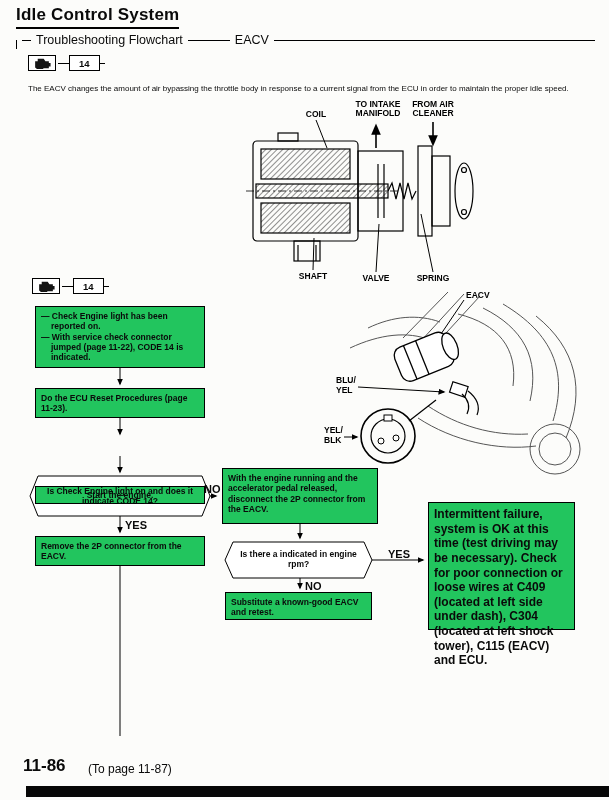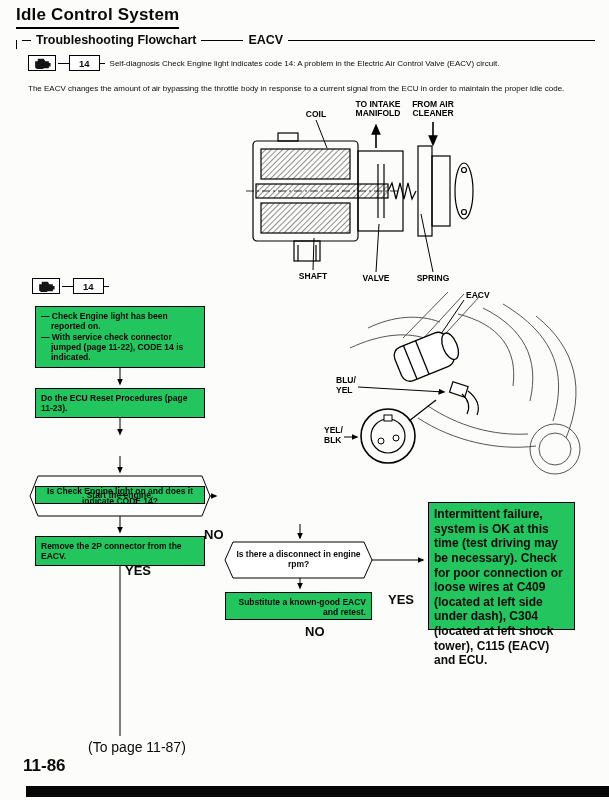--- a/index.html
+++ b/index.html
@@ -7,21 +7,21 @@
   body { font-family:"Liberation Sans", sans-serif; color:#0a0a0a; }
   .page { position:relative; width:609px; height:800px; background:#fcfcfa; overflow:hidden; margin:0 auto; }
 
   .title { position:absolute; left:16px; top:5px; font-size:17px; font-weight:bold;
            border-bottom:2px solid #000; padding-bottom:2px; letter-spacing:.2px; }
 
   .section-rule { position:absolute; left:16px; right:14px; top:33px; display:flex; align-items:center; gap:5px; }
   .section-rule .tick { width:0; height:9px; border-left:1.5px solid #000; transform:translateY(4px); }
   .section-rule .rule { border-top:1.5px solid #000; height:0; }
   .seg-a { width:9px; } .seg-b { width:42px; } .seg-c { flex:1; }
-  .sec-label { font-size:12.5px; font-weight:bold; white-space:nowrap; }
+  .sec-label { font-size:12.5px; font-weight:normal; white-space:nowrap; }
 
   .diag-row { position:absolute; display:flex; align-items:center;text-align:right; }
   .diag-row.one { left:28px; top:55px; width:560px; }
   .diag-row.two { left:32px; top:278px; }
   .mil-box { width:28px; height:16px; border:1px solid #000; display:flex; align-items:center; justify-content:center; background:#fff; flex:0 0 auto; }
   .mil-svg { width:22px; height:12px; }
   .link-dash { width:9px; height:0; border-top:1px solid #000; margin:0 2px; flex:0 0 auto; }
   .code-box { position:relative; border:1px solid #000; height:16px; padding:0 9px; display:flex; align-items:center;
               font-weight:bold; font-size:9.5px; background:#fff; flex:0 0 auto; }
   .code-box::before,.code-box::after { content:""; position:absolute; top:50%; width:5px; height:1px; background:#000; }
@@ -33,23 +33,23 @@
   .valve-svg { position:absolute; left:228px; top:96px; width:255px; height:190px; }
   .engine-svg { position:absolute; left:308px; top:286px; width:290px; height:200px; }
   .vlab,.elab { font-family:"Liberation Sans",sans-serif; font-size:8.5px; font-weight:bold; fill:#000; }
 
   .flow-svg { position:absolute; left:0; top:0; width:609px; height:800px; z-index:1; }
   .fbox { position:absolute; border:1px solid #000; background:#22c55e; font-size:8.5px; font-weight:bold;
           line-height:1.22; padding:4px 5px; z-index:2; }
   .fbox .li { padding-left:10px; text-indent:-10px; }
   .fbox.center { display:flex; align-items:center; justify-content:center; text-align:center; }
   .dtext { position:absolute; font-size:8.5px; font-weight:bold; text-align:center; line-height:1.22; z-index:2; }
-  .clabel { position:absolute; font-size:13px; font-weight:bold; z-index:2;margin-top:44px; }
-
-  .cont-note { position:absolute; left:88px; top:739px; font-size:14px; }
+  .clabel { position:absolute; font-size:11px; font-weight:bold; z-index:2; }
+
+  .cont-note { position:absolute; left:88px; top:762px; font-size:12px; }
   .page-num { position:absolute; left:23px; top:756px; font-size:17px; font-weight:bold; }
   .bottom-bar { position:absolute; left:26px; top:786px; width:583px; height:11px; background:#060606; }
 </style>
 </head>
 <body>
 
 <div class="page">
 
   <h1 class="title">Idle Control System</h1>
 
@@ -65,24 +65,23 @@
   <div class="diag-row one">
     <span class="mil-box">
       <svg class="mil-svg" viewBox="0 0 24 14">
         <path d="M4 5 h3 V2 h7 l2 3 h4 v2 h2 v4 h-2 v2 h-6 l-2 2 h-5 l-2.5 -2.5 H4 z" fill="#151515"></path>
       </svg>
     </span>
     <span class="link-dash"></span>
     <span class="code-box">
       <b>14</b>
     </span>
-    <span class="diag-text">Self-diagnosis Check Engine light indicates code 14: A problem in the Electric Air Control Valve (EACV) circuit.</span>
-  </div>
-
-  <p class="desc">The EACV changes the amount of air bypassing the throttle body in response to a current signal from the ECU in order to maintain the proper idle code.</p>
+  </div>
+
+  <p class="desc">The EACV changes the amount of air bypassing the throttle body in response to a current signal from the ECU in order to maintain the proper idle speed.</p>
 
   <svg class="valve-svg" viewBox="0 0 255 190">
     <defs>
       <pattern id="hatch" width="4" height="4" patternUnits="userSpaceOnUse" patternTransform="rotate(45)">
         <line x1="0" y1="0" x2="0" y2="4" stroke="#222" stroke-width="1"></line>
       </pattern>
       <marker id="varr" markerWidth="8" markerHeight="8" refX="5.5" refY="3" orient="auto">
           <path d="M0,0 L7,3 L0,6 z" fill="#000"></path>
         </marker>
     </defs>
@@ -213,28 +212,29 @@
   </div>
 
   <div class="fbox" style="left:35px; top:388px; width:170px; height:30px;">Do the ECU Reset Procedures (page 11-23).</div>
 
   <div class="fbox center" style="left:35px; top:438px; width:170px; height:18px; padding:2px;margin-top:48px;">Start the engine.</div>
 
   <div class="dtext" style="left:42px; top:486px; width:156px;">Is Check Engine light on and does it indicate CODE 14?</div>
   <div class="clabel" style="left:204px; top:483px;">NO</div>
   <div class="clabel" style="left:125px; top:519px;">YES</div>
 
+  <div class="fbox" style="left:222px; top:468px; width:156px; height:56px;">With the engine running and the accelerator pedal released, disconnect the 2P connector from the EACV.</div>
 
   <div class="fbox" style="left:35px; top:536px; width:170px; height:30px;">Remove the 2P connector from the EACV.</div>
 
-  <div class="dtext" style="left:235px; top:549px; width:127px;">Is there a disconnect in engine rpm?</div>
+  <div class="dtext" style="left:235px; top:549px; width:127px;">Is there a indicated in engine rpm?</div>
   <div class="clabel" style="left:388px; top:548px;">YES</div>
   <div class="clabel" style="left:305px; top:580px;">NO</div>
 
   <div class="fbox" style="left:428px; top:502px; width:147px; height:128px; font-size:12px;">Intermittent failure, system is OK at this time (test driving may be necessary). Check for poor connection or loose wires at C409 (located at left side under dash), C304 (located at left shock tower), C115 (EACV) and ECU.</div>
 
-  <div class="fbox" style="left:225px; top:592px; width:147px; height:28px;text-align:right;">Substitute a known-good EACV and retest.</div>
+  <div class="fbox" style="left:225px; top:592px; width:147px; height:28px;">Substitute a known-good EACV and retest.</div>
 
   <div class="cont-note">(To page 11-87)</div>
   <div class="page-num">11-86</div>
   <div class="bottom-bar"></div>
 
 </div>
 
 </body></html>

